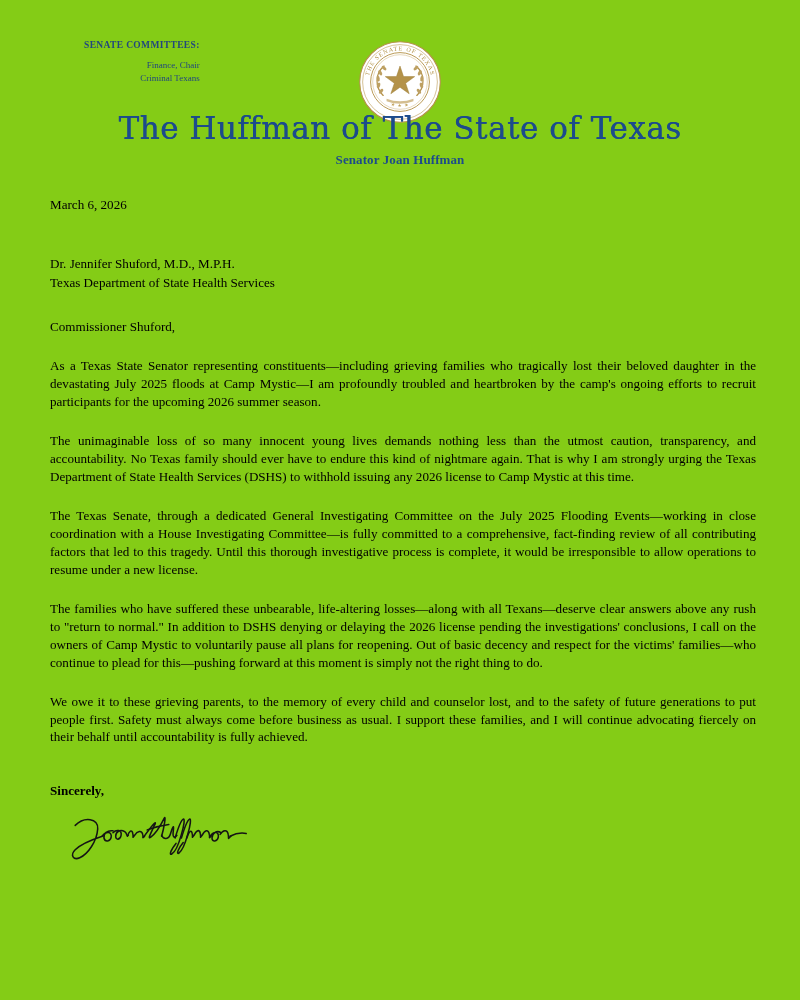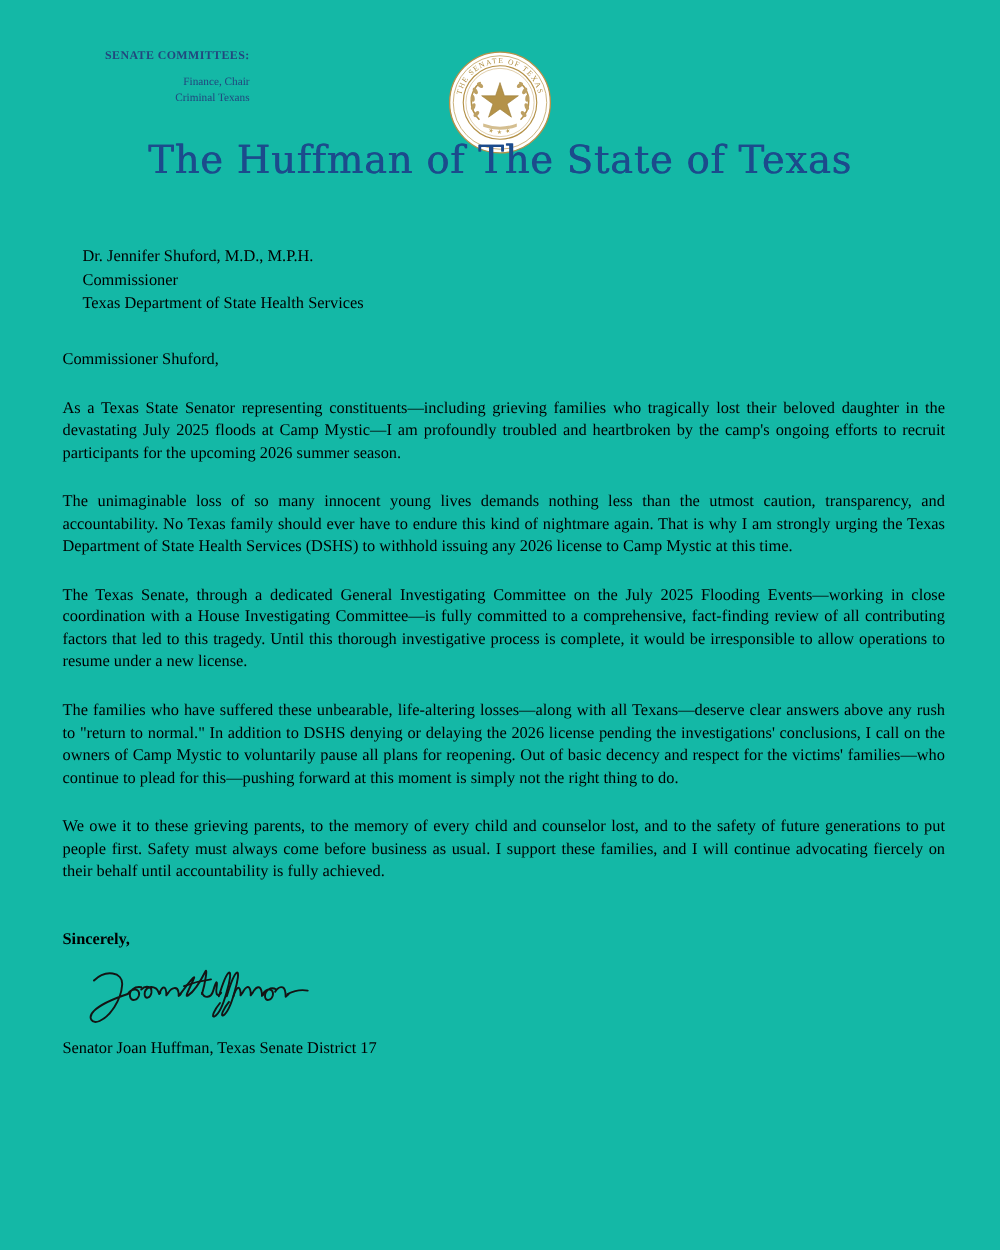--- a/index.html
+++ b/index.html
@@ -13,21 +13,21 @@
     overflow: hidden;
     font-family: "Liberation Serif", "DejaVu Serif", serif;
     color: #000000;
     position: relative;
   }
 
   .page {
     position: relative;
     width: 800px;
     height: 1000px;
-    background: #14b8a6;
+    background: #84cc16;
     box-sizing: border-box;
   }
 
   
   .letterhead {
     position: relative;
     height: 178px;
   }
 
   .committees {
@@ -110,21 +110,20 @@
   .date-line {
     margin: 0 0 42px 0;
   }
 
   .recipient {
     margin: 0 0 26px 0;
     line-height: 1.42;
   }
   .recipient div {
     white-space: nowrap;
-    margin-left: 16px;
   }
 
   .salutation {
     margin: 0 0 22px 0;
   }
 
   .para {
     margin: 0 0 21px 0;
     text-align: justify;
     text-justify: inter-word;
@@ -207,29 +206,30 @@
         </g>
 
         <polygon points="50,31 54.2,43.6 67.5,43.6 56.7,51.4 60.9,64 50,56.2 39.1,64 43.3,51.4 32.5,43.6 45.8,43.6" fill="#b49249" stroke="#9d7f39" stroke-width="0.6"></polygon>
 
         <path d="M34 70 q16 6 32 0 l0 3 q-16 6 -32 0 z" fill="#cdb37c" opacity="0.85"></path>
       </svg>
     </div>
 
     <div class="title-block">
       <div class="letterhead-title">The Huffman of The State of Texas</div>
+      <div class="letterhead-subtitle">Senator Joan Huffman</div>
     </div>
   </div>
 
   <div class="letter-body">
 
+    <div class="date-line">March 6, 2026</div>
 
     <div class="recipient">
       <div>Dr. Jennifer Shuford, M.D., M.P.H.</div>
-      <div>Commissioner</div>
       <div>Texas Department of State Health Services</div>
     </div>
 
     <div class="salutation">Commissioner Shuford,</div>
 
     <p class="para">As a Texas State Senator representing constituents—including grieving families who tragically lost their beloved daughter in the devastating July 2025 floods at Camp Mystic—I am profoundly troubled and heartbroken by the camp's ongoing efforts to recruit participants for the upcoming 2026 summer season.</p>
     <p class="para">The unimaginable loss of so many innocent young lives demands nothing less than the utmost caution, transparency, and accountability. No Texas family should ever have to endure this kind of nightmare again. That is why I am strongly urging the Texas Department of State Health Services (DSHS) to withhold issuing any 2026 license to Camp Mystic at this time.</p>
     <p class="para">The Texas Senate, through a dedicated General Investigating Committee on the July 2025 Flooding Events—working in close coordination with a House Investigating Committee—is fully committed to a comprehensive, fact-finding review of all contributing factors that led to this tragedy. Until this thorough investigative process is complete, it would be irresponsible to allow operations to resume under a new license.</p>
     <p class="para">The families who have suffered these unbearable, life-altering losses—along with all Texans—deserve clear answers above any rush to "return to normal." In addition to DSHS denying or delaying the 2026 license pending the investigations' conclusions, I call on the owners of Camp Mystic to voluntarily pause all plans for reopening. Out of basic decency and respect for the victims' families—who continue to plead for this—pushing forward at this moment is simply not the right thing to do.</p>
     <p class="para">We owe it to these grieving parents, to the memory of every child and counselor lost, and to the safety of future generations to put people first. Safety must always come before business as usual. I support these families, and I will continue advocating fiercely on their behalf until accountability is fully achieved.</p>
@@ -255,16 +255,15 @@
 
           <path d="M132 30 C 134 23, 137 20, 138 25 C 139 29, 137 31, 140 27 C 143 21, 146 20, 147 25 C 148 29, 146 31, 149 27 C 152 21, 156 20, 157 26 C 158 30, 156 31, 159 28"></path>
           <path d="M158 28 C 162 22, 168 23, 167 29 C 166 34, 160 35, 160 30 C 160 25, 165 21, 170 24"></path>
           <path d="M169 26 C 172 21, 177 20, 178 26 C 179 31, 177 32, 181 28"></path>
 
           <path d="M180 28 C 186 25, 193 24, 198 25"></path>
         </g>
       </svg>
     </div>
 
-    <div class="signature-name">Senator Joan Huffman, Texas Senate District 17</div>
   </div>
 
 </div>
 
 </body></html>

